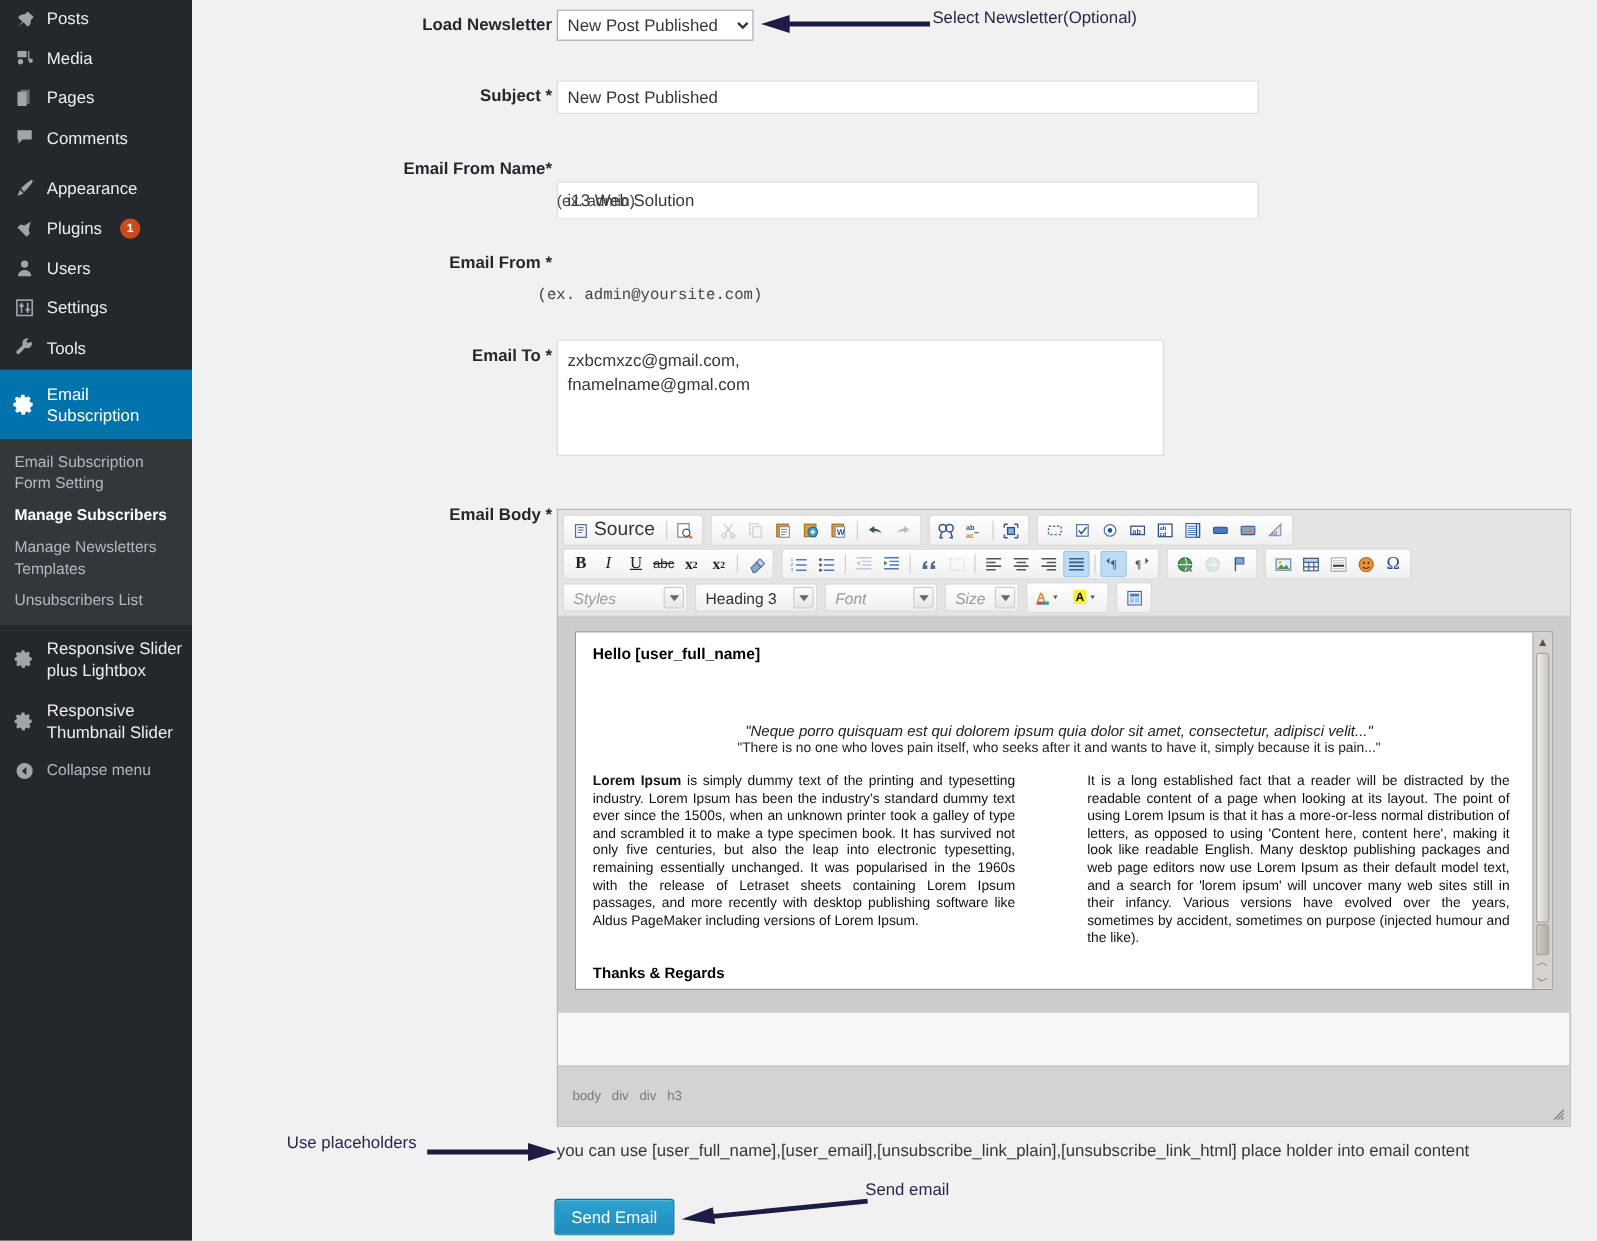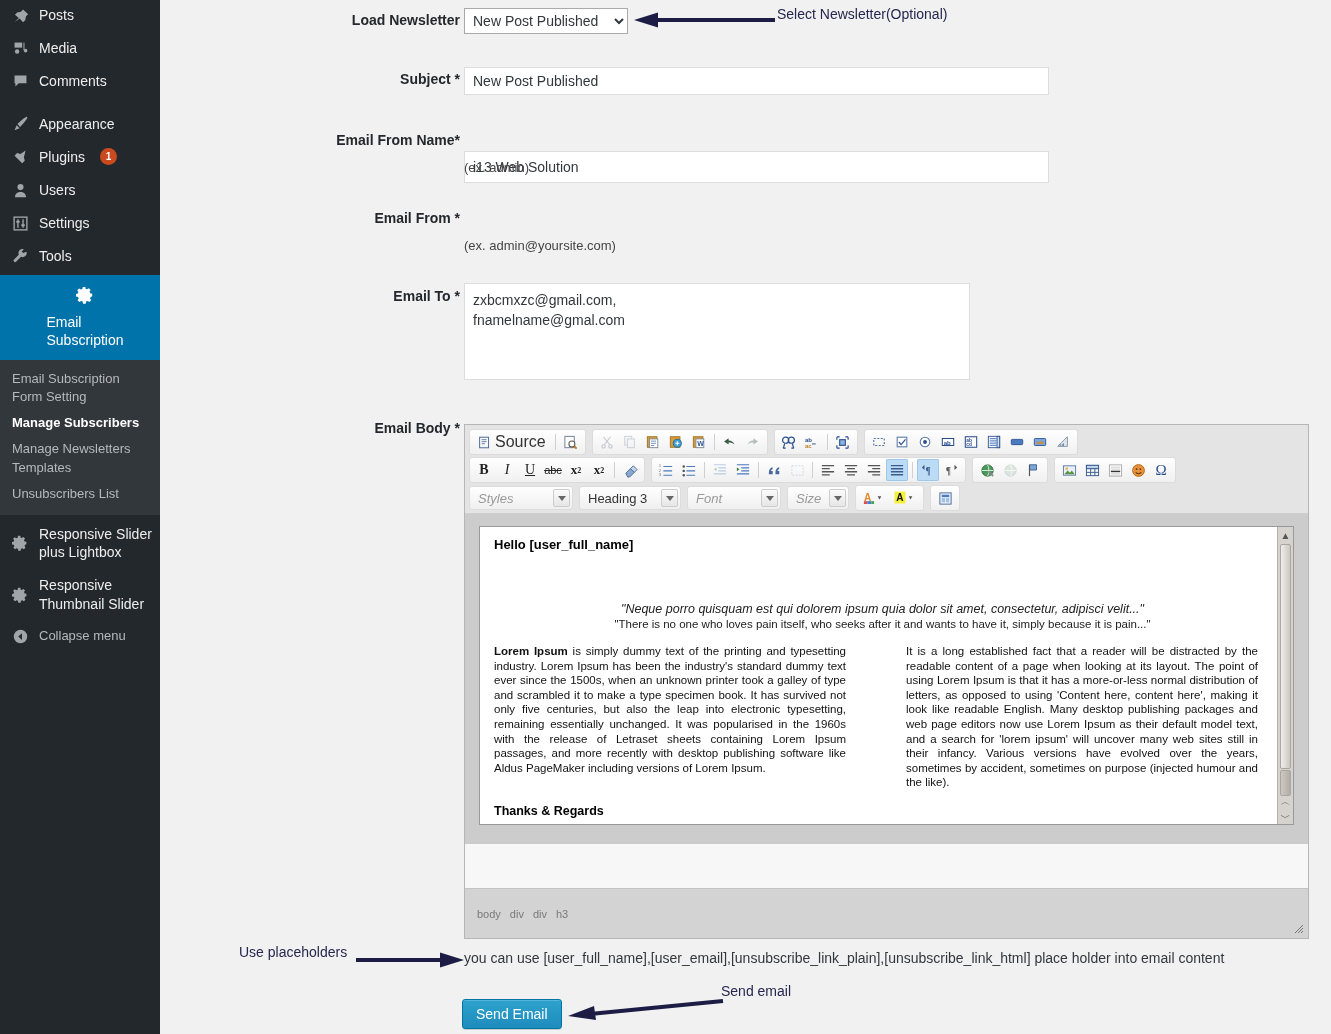--- a/index.html
+++ b/index.html
@@ -192,20 +192,29 @@
         <svg class="icon-svg" width="17" height="17" viewBox="0 0 20 20" fill="currentColor">
             <path d="M3 3h9v6H3z"></path>
             <circle cx="6" cy="13.5" r="2.6"></circle>
             <path d="M13.5 3h1.2v9h-1.2z"></path>
             <circle cx="16" cy="12.5" r="2.1"></circle>
           </svg>
       </span>
       <span class="mlabel">Media</span>
     </div>
 
+    <div class="menu-item">
+      <span class="micon">
+        <svg class="icon-svg" width="17" height="17" viewBox="0 0 20 20" fill="currentColor">
+            <path d="M6 2h9v14H6z" opacity=".55"></path>
+            <path d="M3 4h9v14H3z"></path>
+          </svg>
+      </span>
+      <span class="mlabel">Pages</span>
+    </div>
 
     <div class="menu-item">
       <span class="micon">
         <svg class="icon-svg" width="17" height="17" viewBox="0 0 20 20" fill="currentColor">
             <path d="M3 3h14v9H8l-4 4v-4H3z"></path>
           </svg>
       </span>
       <span class="mlabel">Comments</span>
     </div>
 
@@ -254,21 +263,21 @@
 
     <div class="menu-item">
       <span class="micon">
         <svg class="icon-svg" width="17" height="17" viewBox="0 0 20 20" fill="currentColor">
             <path d="M17 4.5a4.8 4.8 0 01-6.4 5.9L5 16a1.8 1.8 0 01-2.6-2.6l5.6-5.6A4.8 4.8 0 0114 1.4l-2.6 2.6 1.8 1.8z"></path>
           </svg>
       </span>
       <span class="mlabel">Tools</span>
     </div>
 
-    <div class="menu-item current" style="padding-top:11px;padding-bottom:11px;flex-direction:column;">
+    <div class="menu-item current" style="padding-top:11px;padding-bottom:11px;">
       <span class="micon">
         <svg class="icon-svg" width="18" height="18" viewBox="0 0 20 20" fill="currentColor">
             <path d="M10 6.6A3.4 3.4 0 1010 13.4 3.4 3.4 0 0010 6.6zm8 4.9v-3l-2.3-.4a6 6 0 00-.7-1.7l1.3-1.9-2.1-2.1-1.9 1.3a6 6 0 00-1.7-.7L10.5 1h-3l-.4 2.3a6 6 0 00-1.7.7L3.5 2.7 1.4 4.8l1.3 1.9a6 6 0 00-.7 1.7L0 8.8v3l2.3.4a6 6 0 00.7 1.7l-1.3 1.9 2.1 2.1 1.9-1.3a6 6 0 001.7.7l.4 2.3h3l.4-2.3a6 6 0 001.7-.7l1.9 1.3 2.1-2.1-1.3-1.9a6 6 0 00.7-1.7z"></path>
           </svg>
       </span>
       <span class="mlabel">Email
 Subscription</span>
     </div>
   </div>
 
@@ -320,21 +329,21 @@
   </select>
 
   <div class="flabel" style="left:10px; top:71px; width:290px;">Subject *</div>
   <input class="ftext" type="text" style="position: absolute; left: 304px; top: 67px; width: 585px; height: 28px;" value="New Post Published">
 
   <div class="flabel" style="left:10px; top:132px; width:290px;">Email From Name*</div>
   <input class="ftext" type="text" style="position: absolute; left: 304px; top: 127px; width: 585px; height: 32px; margin-top: 24px;" value="i13 Web Solution">
   <div class="fhint" style="position:absolute; left:304px; top:156px;">(ex. admin)</div>
 
   <div class="flabel" style="left:10px; top:210px; width:290px;">Email From *</div>
-  <div class="fhint" style="position:absolute; left:304px; top:234px;">(ex. admin@yoursite.com)</div>
+  <div class="fhint" style="position:absolute; left:288px; top:234px;font-family:Liberation Mono, monospace;">(ex. admin@yoursite.com)</div>
 
   <div class="flabel" style="left:10px; top:288px; width:290px;">Email To *</div>
   <textarea class="farea" style="position: absolute; left: 304px; top: 283px; width: 506px; height: 97px;">zxbcmxzc@gmail.com,
 fnamelname@gmal.com</textarea>
 
   <div class="flabel" style="left:10px; top:420px; width:290px;">Email Body *</div>
 
   <div id="ck">
 
     <div class="ck-top">

